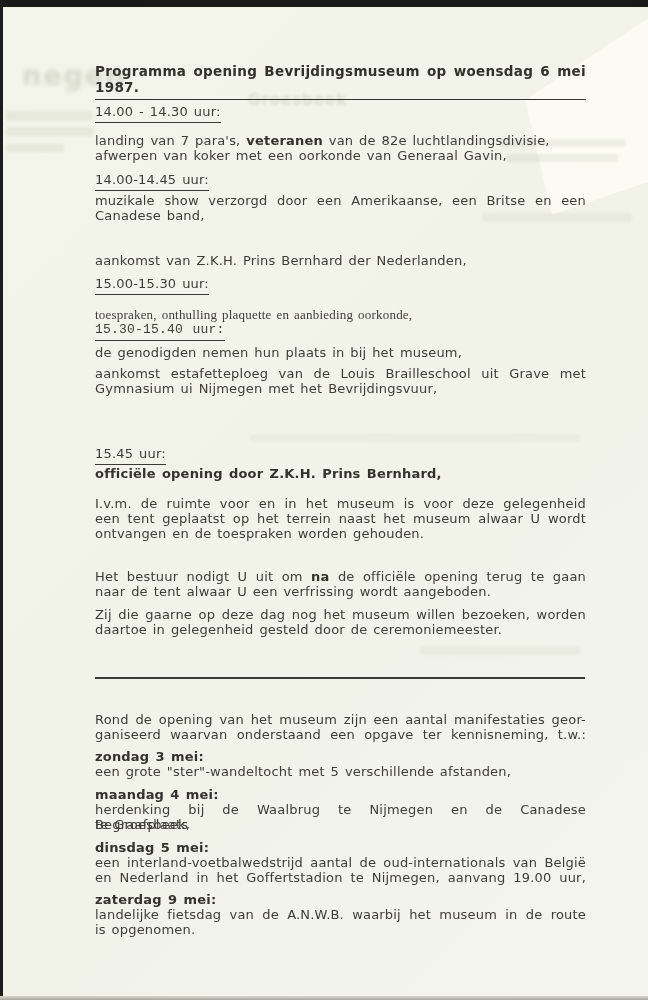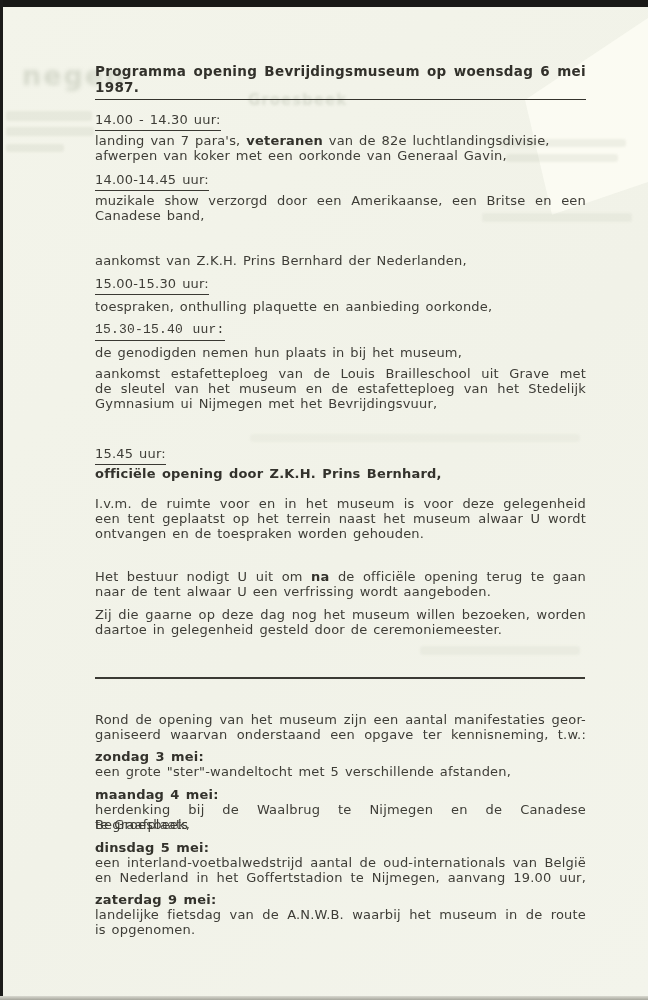--- a/index.html
+++ b/index.html
@@ -52,21 +52,21 @@
   <div class="smudge" style="left:6px; top:127px; width:88px; height:9px;"></div>
   <div class="smudge" style="left:6px; top:144px; width:58px; height:8px;"></div>
   <div class="smudge" style="left:500px; top:139px; width:126px; height:8px;"></div>
   <div class="smudge" style="left:506px; top:154px; width:112px; height:8px;"></div>
   <div class="smudge" style="left:482px; top:213px; width:150px; height:9px; opacity:.8;"></div>
   <div class="smudge" style="left:420px; top:646px; width:160px; height:9px; opacity:.7;"></div>
   <div class="smudge" style="left:250px; top:434px; width:330px; height:8px; opacity:.55;"></div>
 
   <div class="title-block">Programma opening Bevrijdingsmuseum op woensdag 6 mei 1987.</div>
 
-  <div class="blk" style="top:112px;">
+  <div class="blk" style="top:104px;">
     <span class="time">14.00 - 14.30 uur:</span>
   </div>
   <div class="blk" style="top:133px;">
     <div class="ln"><span>landing van 7 para's, </span><span class="b">veteranen</span><span> van de 82e luchtlandingsdivisie,</span></div>
     <div class="ln"><span>afwerpen van koker met een oorkonde van Generaal Gavin,</span></div>
   </div>
 
   <div class="blk" style="top:172px;">
     <span class="time">14.00-14.45 uur:</span>
   </div>
@@ -75,33 +75,32 @@
     <div class="ln"><span>Canadese band,</span></div>
   </div>
 
   <div class="blk" style="top:253px;">
     <div class="ln"><span>aankomst van Z.K.H. Prins Bernhard der Nederlanden,</span></div>
   </div>
 
   <div class="blk" style="top:276px;">
     <span class="time">15.00-15.30 uur:</span>
   </div>
-  <div class="blk" style="top:299px;">
+  <div class="blk" style="top:307px;font-family:Liberation Serif, serif;">
     <div class="ln"><span>toespraken, onthulling plaquette en aanbieding oorkonde,</span></div>
   </div>
 
   <div class="blk" style="top:322px;font-family:Liberation Mono, monospace;">
     <span class="time">15.30-15.40 uur:</span>
   </div>
   <div class="blk" style="top:345px;">
     <div class="ln"><span>de genodigden nemen hun plaats in bij het museum,</span></div>
   </div>
   <div class="blk" style="top:366px;">
     <div class="ln j"><span>aankomst estafetteploeg van de Louis Brailleschool uit Grave met</span></div>
-    <div class="ln j"><span>de sleutel van het museum en de estafetteploeg van het Stedelijk</span></div>
     <div class="ln"><span>Gymnasium ui Nijmegen met het Bevrijdingsvuur,</span></div>
   </div>
 
   <div class="blk" style="top:446px;">
     <span class="time">15.45 uur:</span>
   </div>
   <div class="blk" style="top:466px;">
     <div class="ln"><span class="b">officiële opening door Z.K.H. Prins Bernhard,</span></div>
   </div>
 

